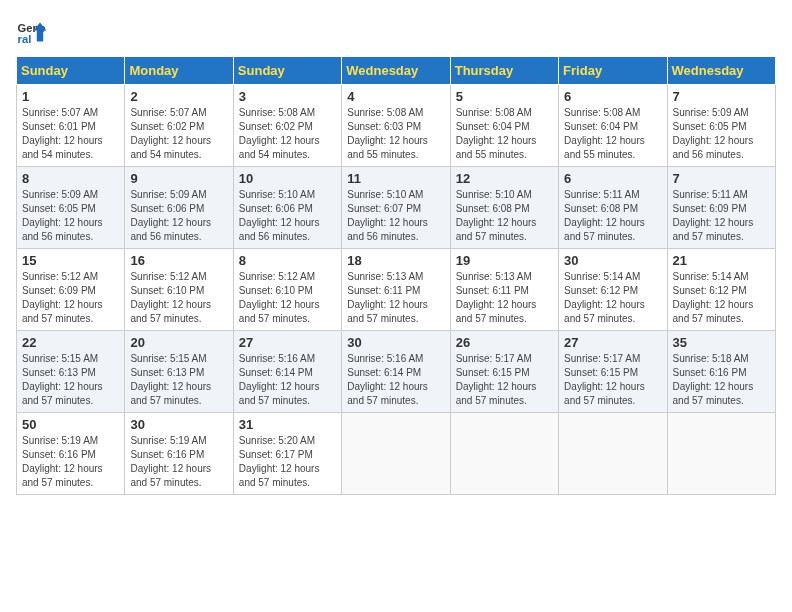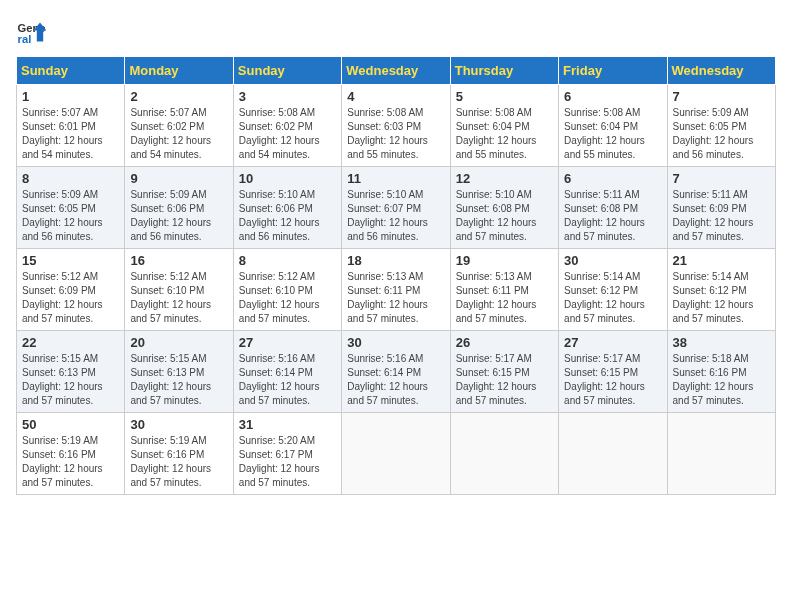--- a/index.html
+++ b/index.html
@@ -340,21 +340,21 @@
         </td>
         <td>
           <span class="day-number">27</span>
           <div class="day-info">
             Sunrise: 5:17 AM<br>
             Sunset: 6:15 PM<br>
             Daylight: 12 hours and 57 minutes.
           </div>
         </td>
         <td>
-          <span class="day-number">38</span>
+          <span class="day-number">35</span>
           <div class="day-info">
             Sunrise: 5:18 AM<br>
             Sunset: 6:16 PM<br>
             Daylight: 12 hours and 57 minutes.
           </div>
         </td>
       </tr>
       <tr>
         <td>
           <span class="day-number">50</span>

